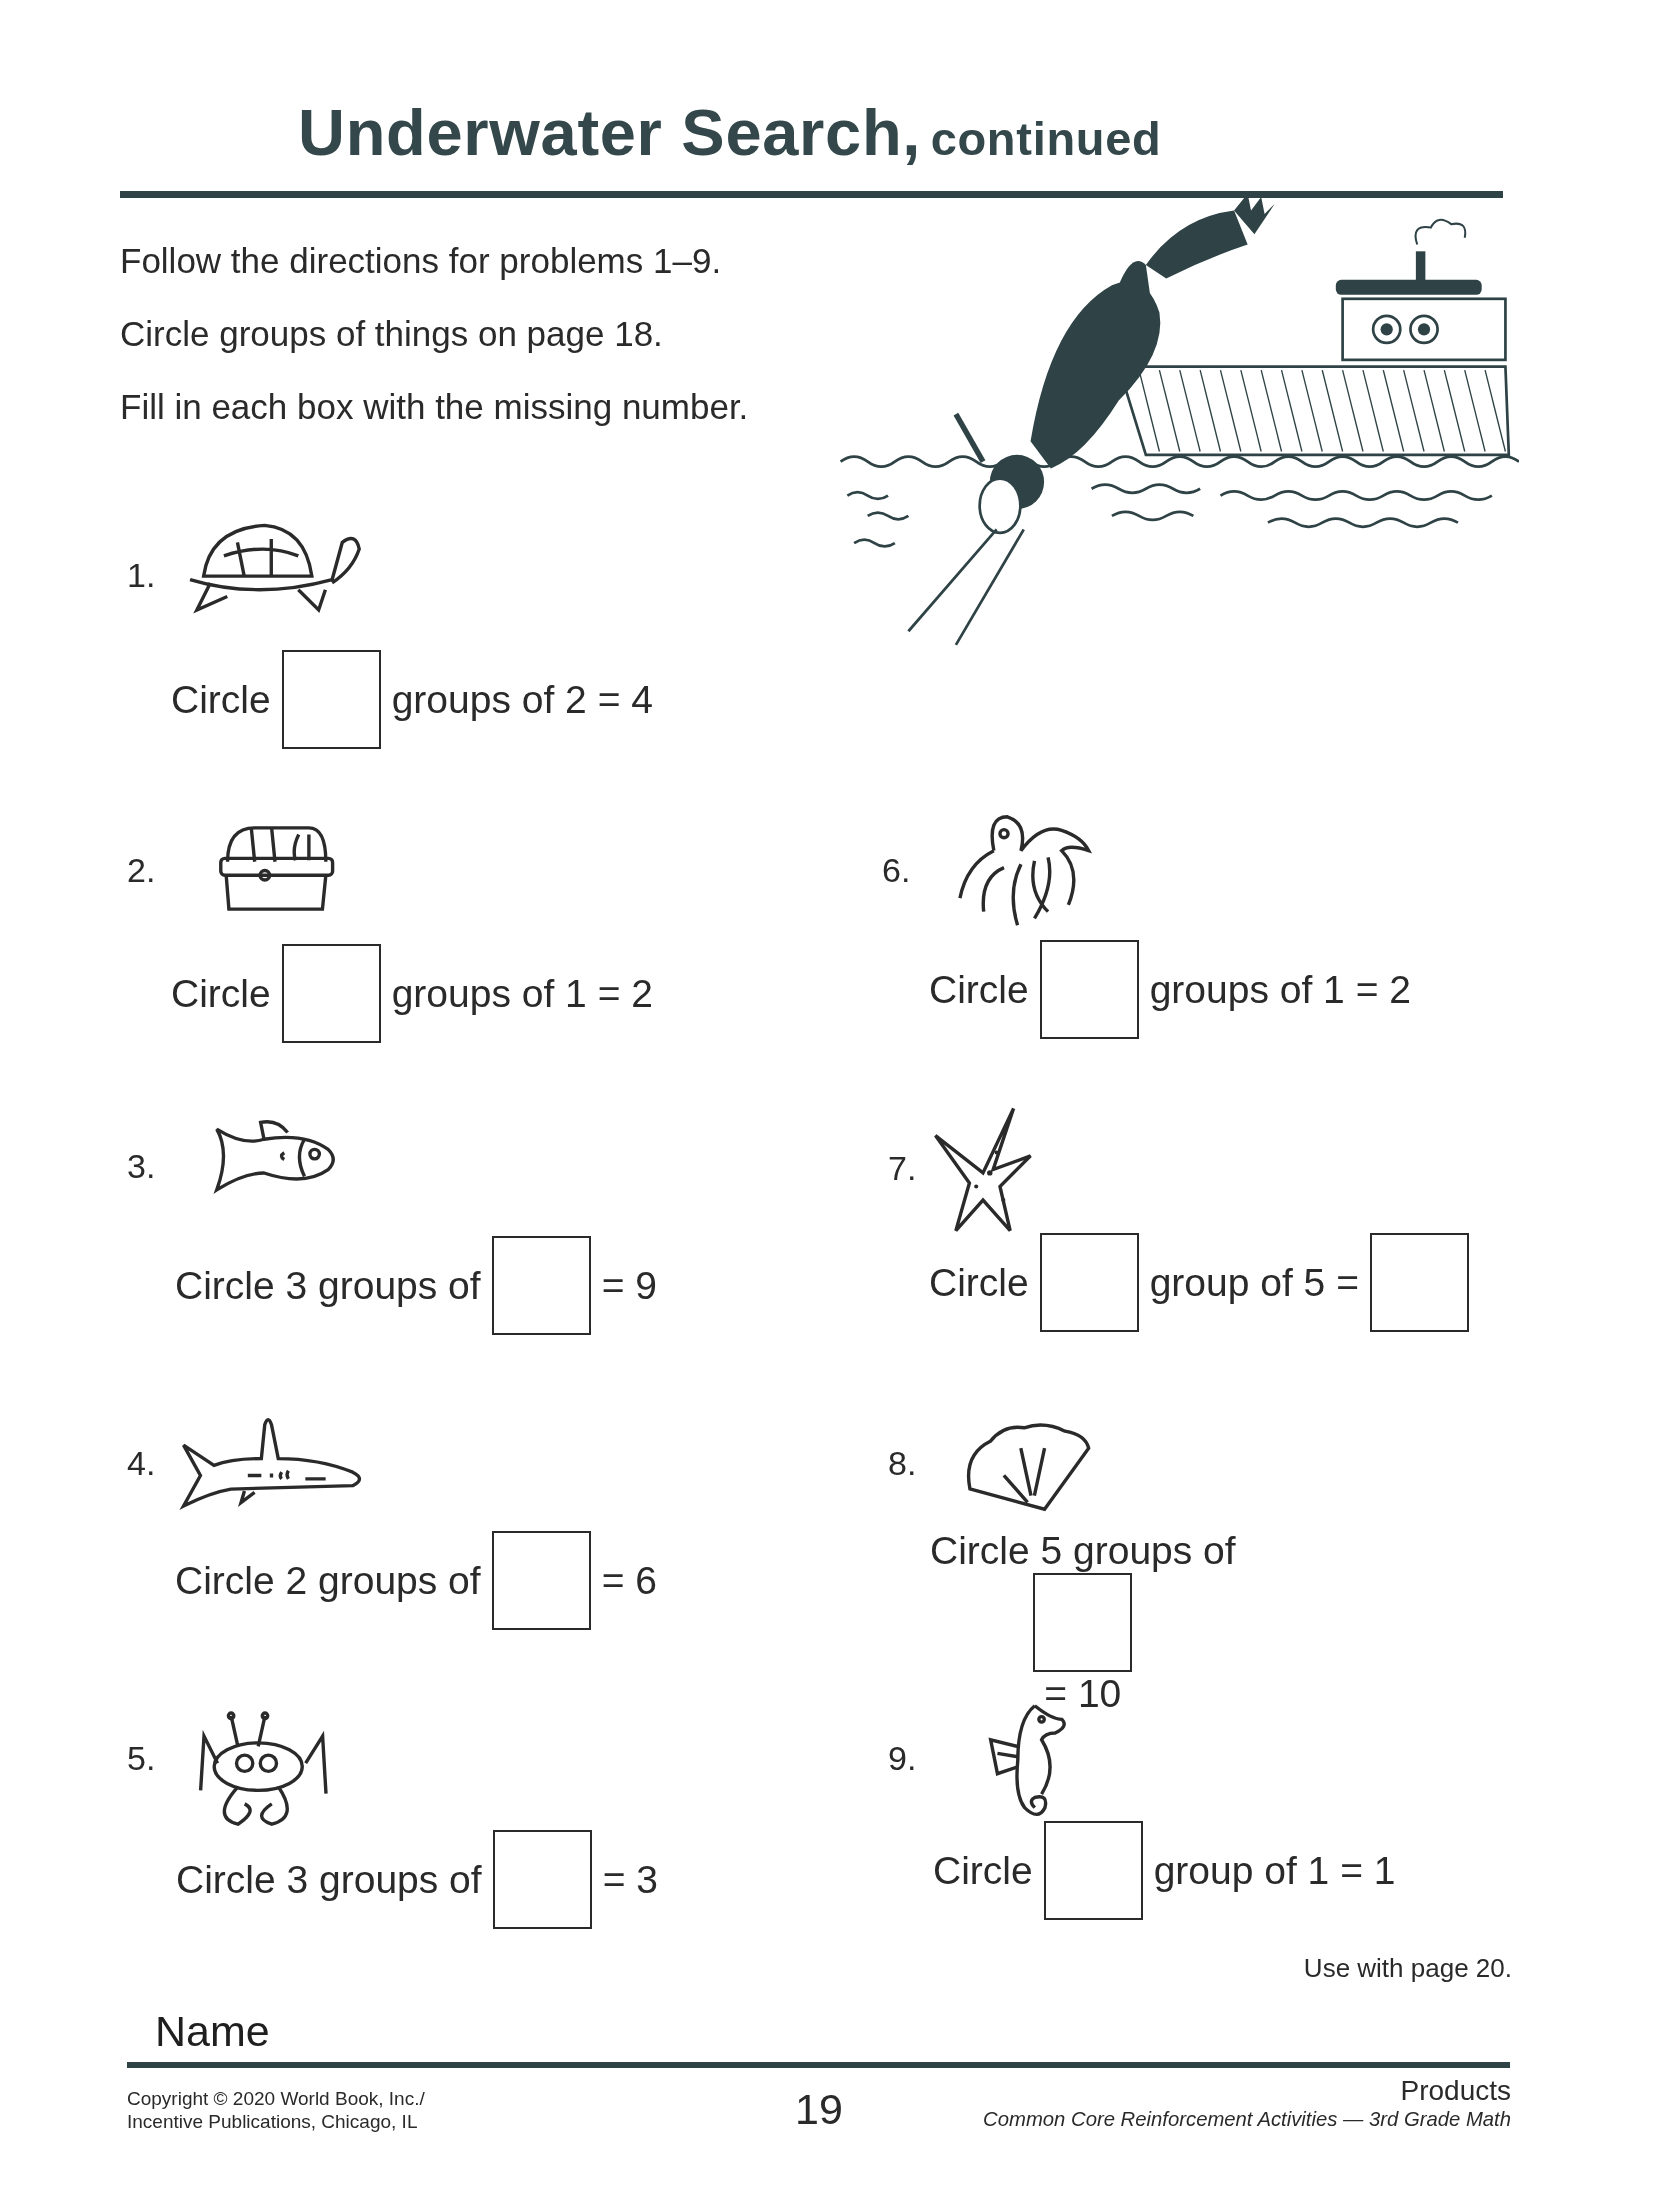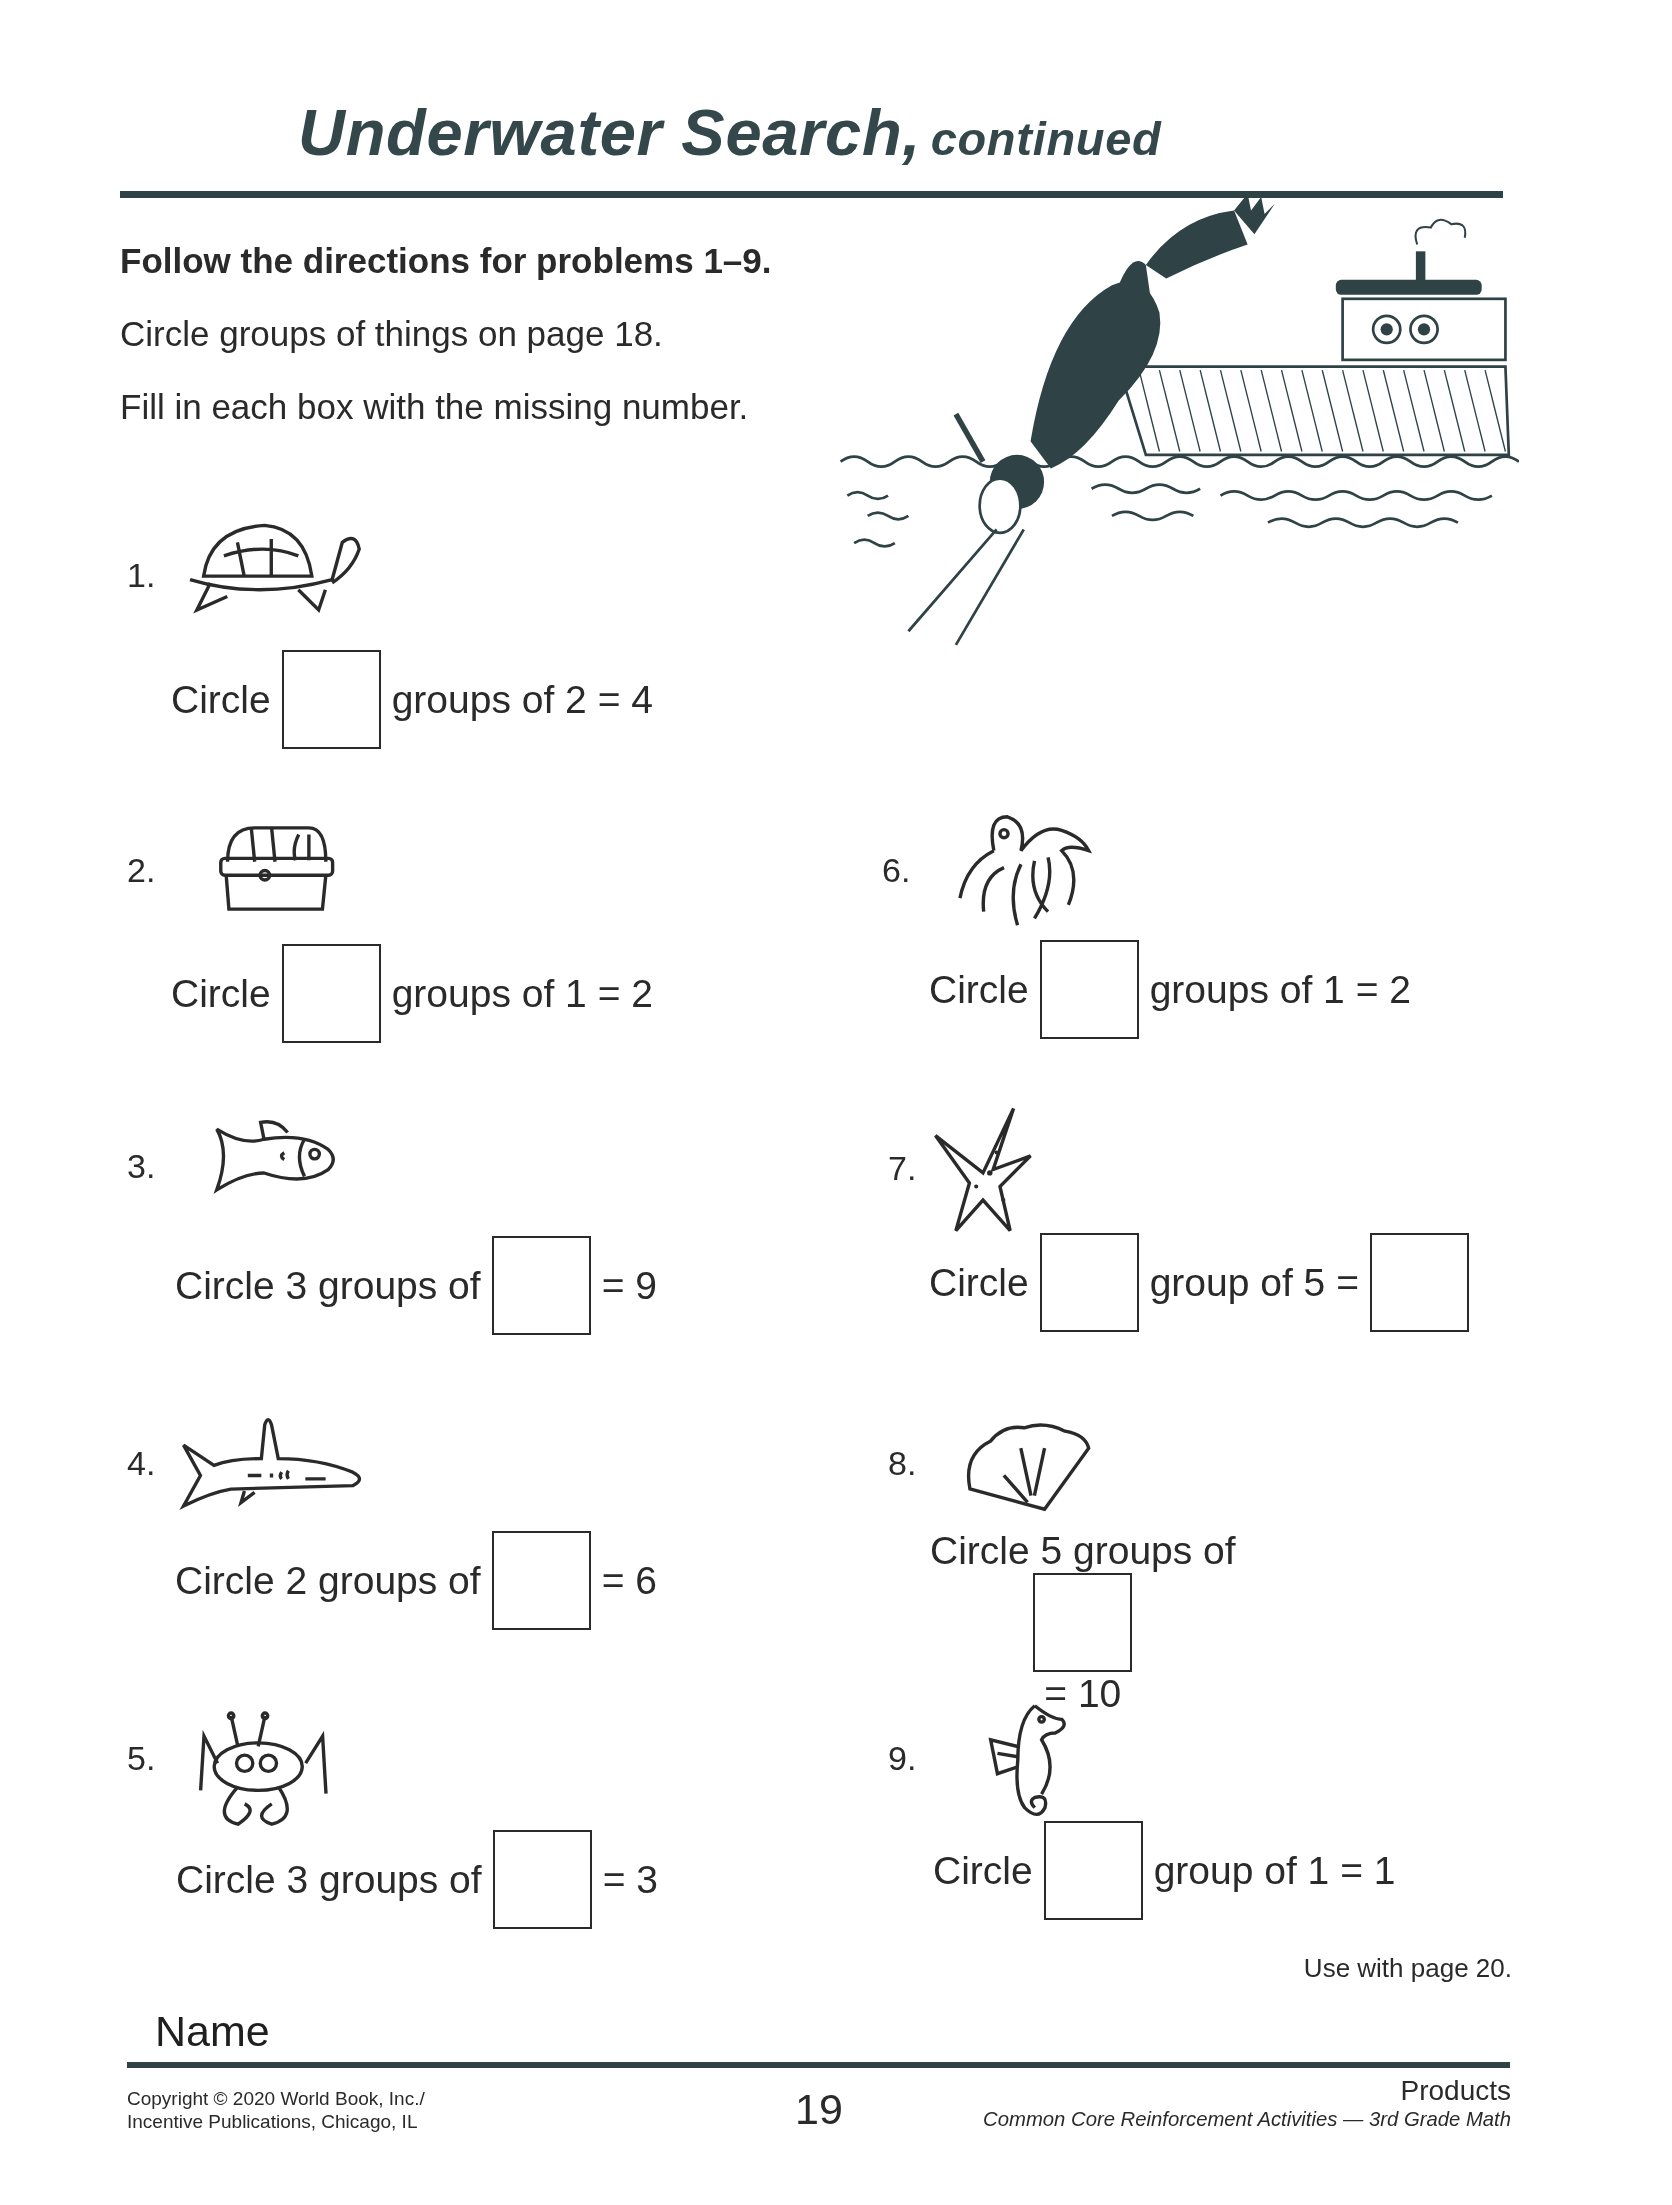--- a/index.html
+++ b/index.html
@@ -1,19 +1,19 @@
 <!DOCTYPE html>
 <html style="font-size:11px"><head>
 <meta charset="utf-8">
 <style>
   html, body { margin: 0; padding: 0; background: #ffffff; }
   body { width: 1672px; height: 2205px; position: relative; overflow: hidden;
          font-family: "Liberation Sans", "DejaVu Sans", sans-serif; color: #2b2f30; }
   .abs { position: absolute; }
-  .title-main { left: 298px; top: 95px; font-size: 65px; font-weight: bold; color: #34474a; letter-spacing: 0.7px; white-space: nowrap; font-style: italic; }
+  .title-main { left: 298px; top: 95px; font-size: 65px; font-weight: bold; color: #34474a; letter-spacing: 0.7px; white-space: nowrap; }
   .title-sub { font-size: 47px; font-weight: bold; color: #34474a; margin-left: 9.5px; }
   .rule { background: #2f4346; height: 6.8px; }
   .instr { left: 120px; font-size: 35px; white-space: nowrap; color: #2a2a2a; }
   .num { font-size: 34px; color: #2a2a2a; }
   .eq { font-size: 39px; color: #2a2a2a; white-space: nowrap; display: flex; align-items: center; }
   .box { display: inline-block; width: 99px; height: 99px; border: 2.7px solid #2a2a2a; box-sizing: border-box; background: #fff; margin: 0 11px; }
   .pic svg { display: block; }
   .footer-small { font-size: 19px; color: #2a2a2a; line-height: 23px; }
   .use-with { font-size: 26px; color: #2a2a2a; }
   .name-label { font-size: 43px; color: #1f1f1f; }
@@ -22,21 +22,21 @@
   .series { font-size: 20.3px; font-style: italic; color: #2a2a2a; text-align: center; white-space: nowrap; }
 </style>
 </head>
 <body>
 
 <div class="abs title-main">
   <span>Underwater Search,</span><span class="title-sub">continued</span>
 </div>
 <div class="abs rule" style="left:120px; top:191px; width:1383px;"></div>
 
-<div class="abs instr" style="top:241px;font-weight:bold;">Follow the directions for problems 1–9.</div>
+<div class="abs instr" style="top:241px;">Follow the directions for problems 1–9.</div>
 <div class="abs instr" style="top:314px;">Circle groups of things on page 18.</div>
 <div class="abs instr" style="top:387px;">Fill in each box with the missing number.</div>
 
 <div class="abs pic" style="left:827px; top:197px;">
   <svg width="692" height="475" viewBox="0 0 1020 700">
 
     <rect x="760" y="150" width="240" height="90" fill="#fff" stroke="#2f4346" stroke-width="4"></rect>
     <rect x="750" y="122" width="215" height="22" rx="8" fill="#2f4346"></rect>
     <rect x="868" y="80" width="14" height="50" fill="#2f4346"></rect>
     <path d="M870 70 q-10 -30 20 -25 q10 -20 30 -5 q25 -5 20 20" fill="none" stroke="#2f4346" stroke-width="3"></path>

